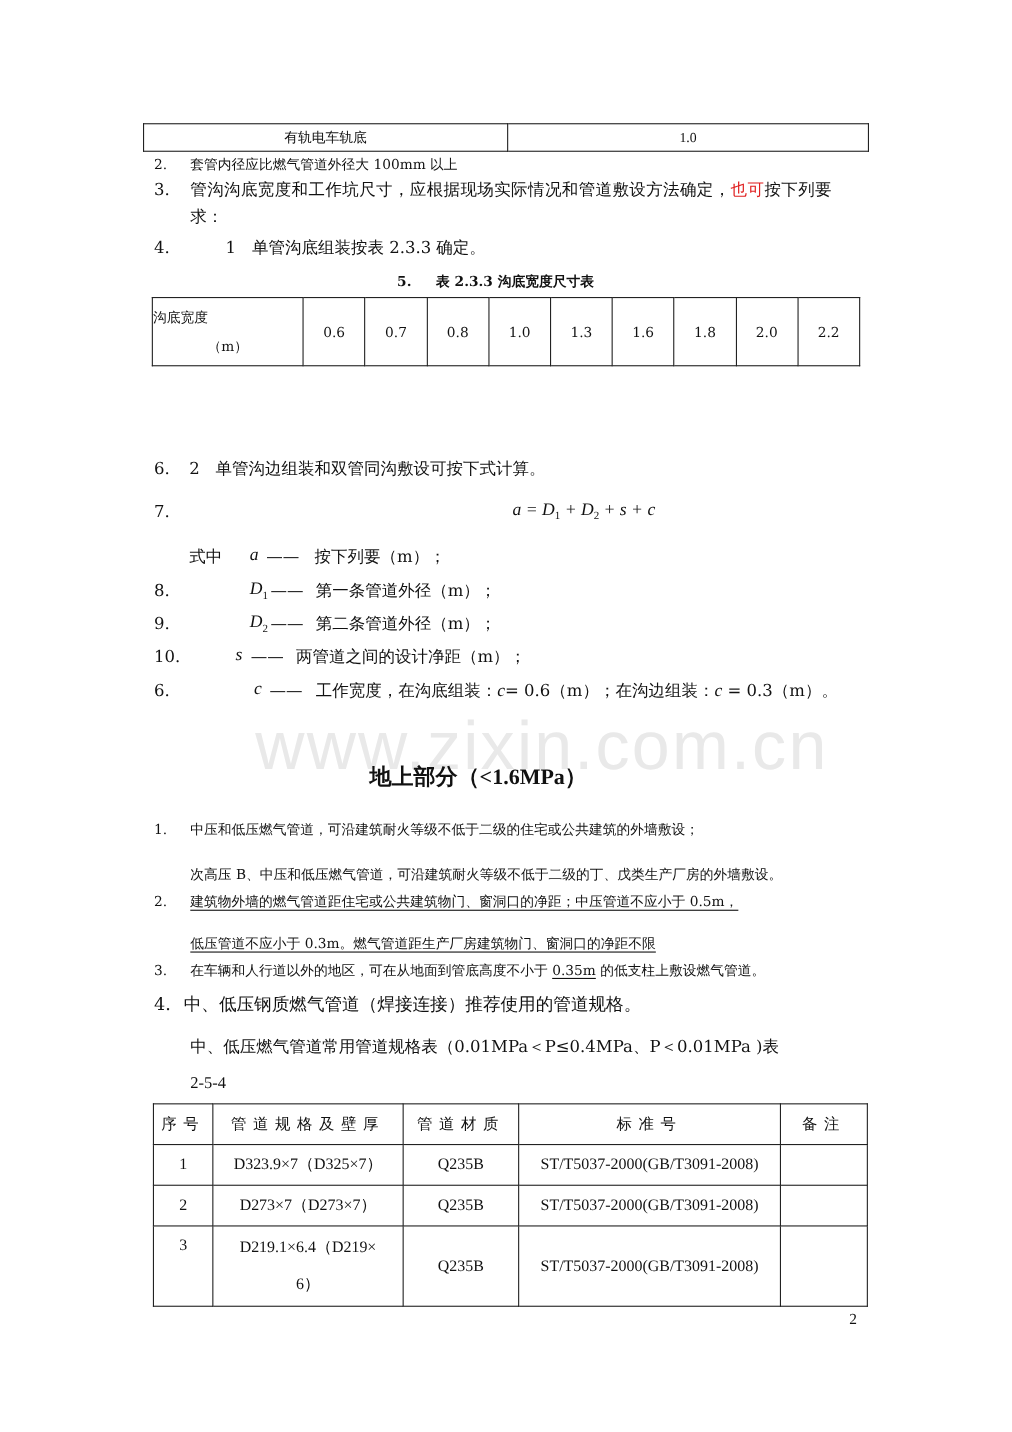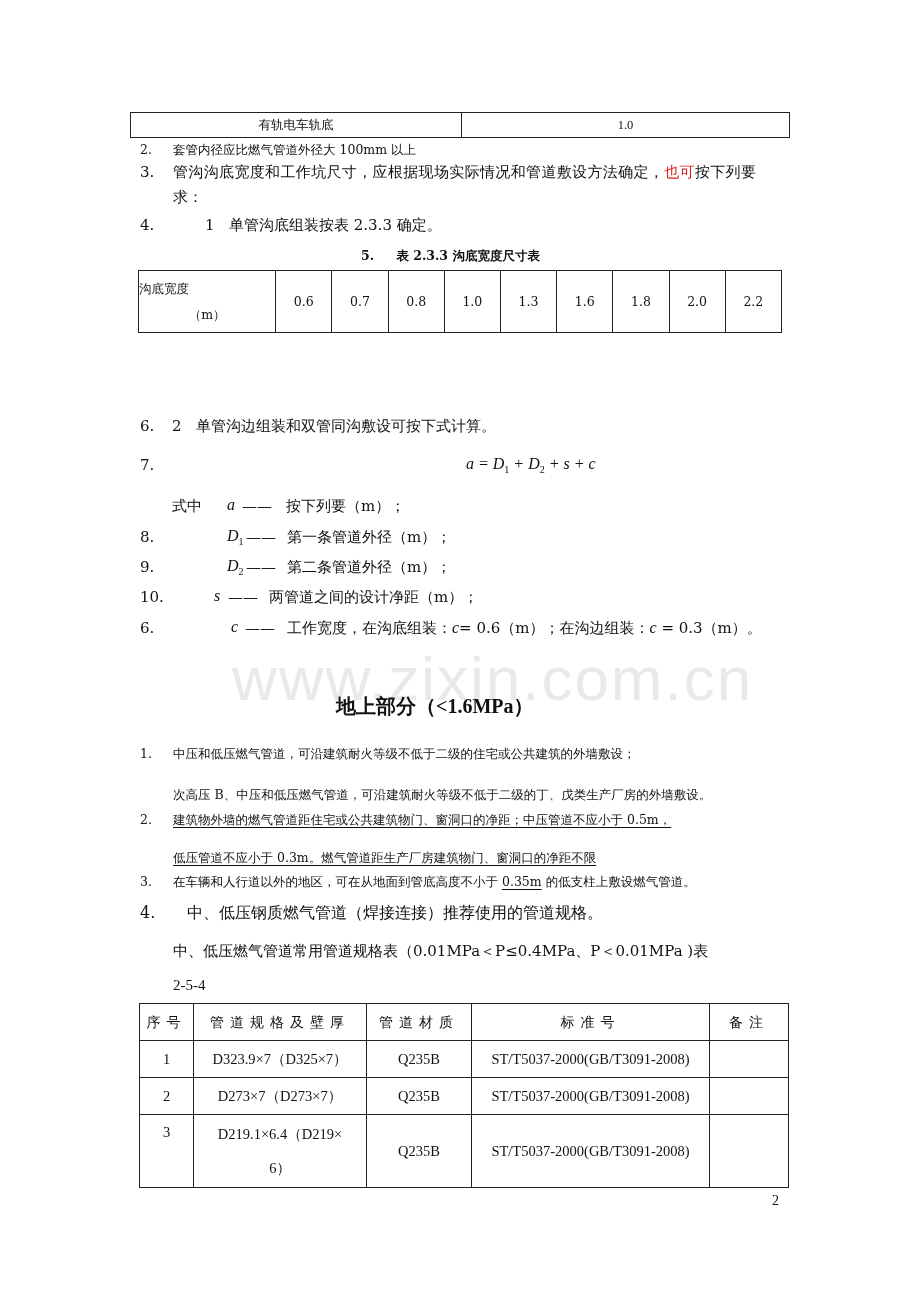--- a/index.html
+++ b/index.html
@@ -143,21 +143,21 @@
   </div>
   <div class="abs s13 u" style="left:173px; top:850px;">低压管道不应小于  0.3m。燃气管道距生产厂房建筑物门、窗洞口的净距不限</div>
 
   <div class="abs s13" style="left:140px; top:874px;">
     <span>3.</span>
     <span style="position:absolute; left:33px;"><span>在车辆和人行道以外的地区，可在从地面到管底高度不小于 </span><span class="u">0.35m</span><span> 的低支柱上敷设燃气管道。</span></span>
   </div>
 
   <div class="abs s16" style="left:140px; top:903px;">
     <span>4.</span>
-    <span style="position:absolute; left:47px;text-align:center;">中、低压钢质燃气管道（焊接连接）推荐使用的管道规格。</span>
+    <span style="position:absolute; left:27px;text-align:center;">中、低压钢质燃气管道（焊接连接）推荐使用的管道规格。</span>
   </div>
 
   <div class="abs s15" style="left:173px; top:942px;">中、低压燃气管道常用管道规格表（0.01MPa＜P≤0.4MPa、P＜0.01MPa )表</div>
   <div class="abs s15" style="left:173px; top:977px; font-family:'Liberation Serif',serif;">2-5-4</div>
 
   <table class="t2" style="left:139px; top:1003px; width:650px;padding-left:20px;">
     <tbody>
         <tr class="hdr" style="height:37px;">
       <td style="width:53px;">序号</td>
       <td style="width:172px;">管道规格及壁厚</td>

